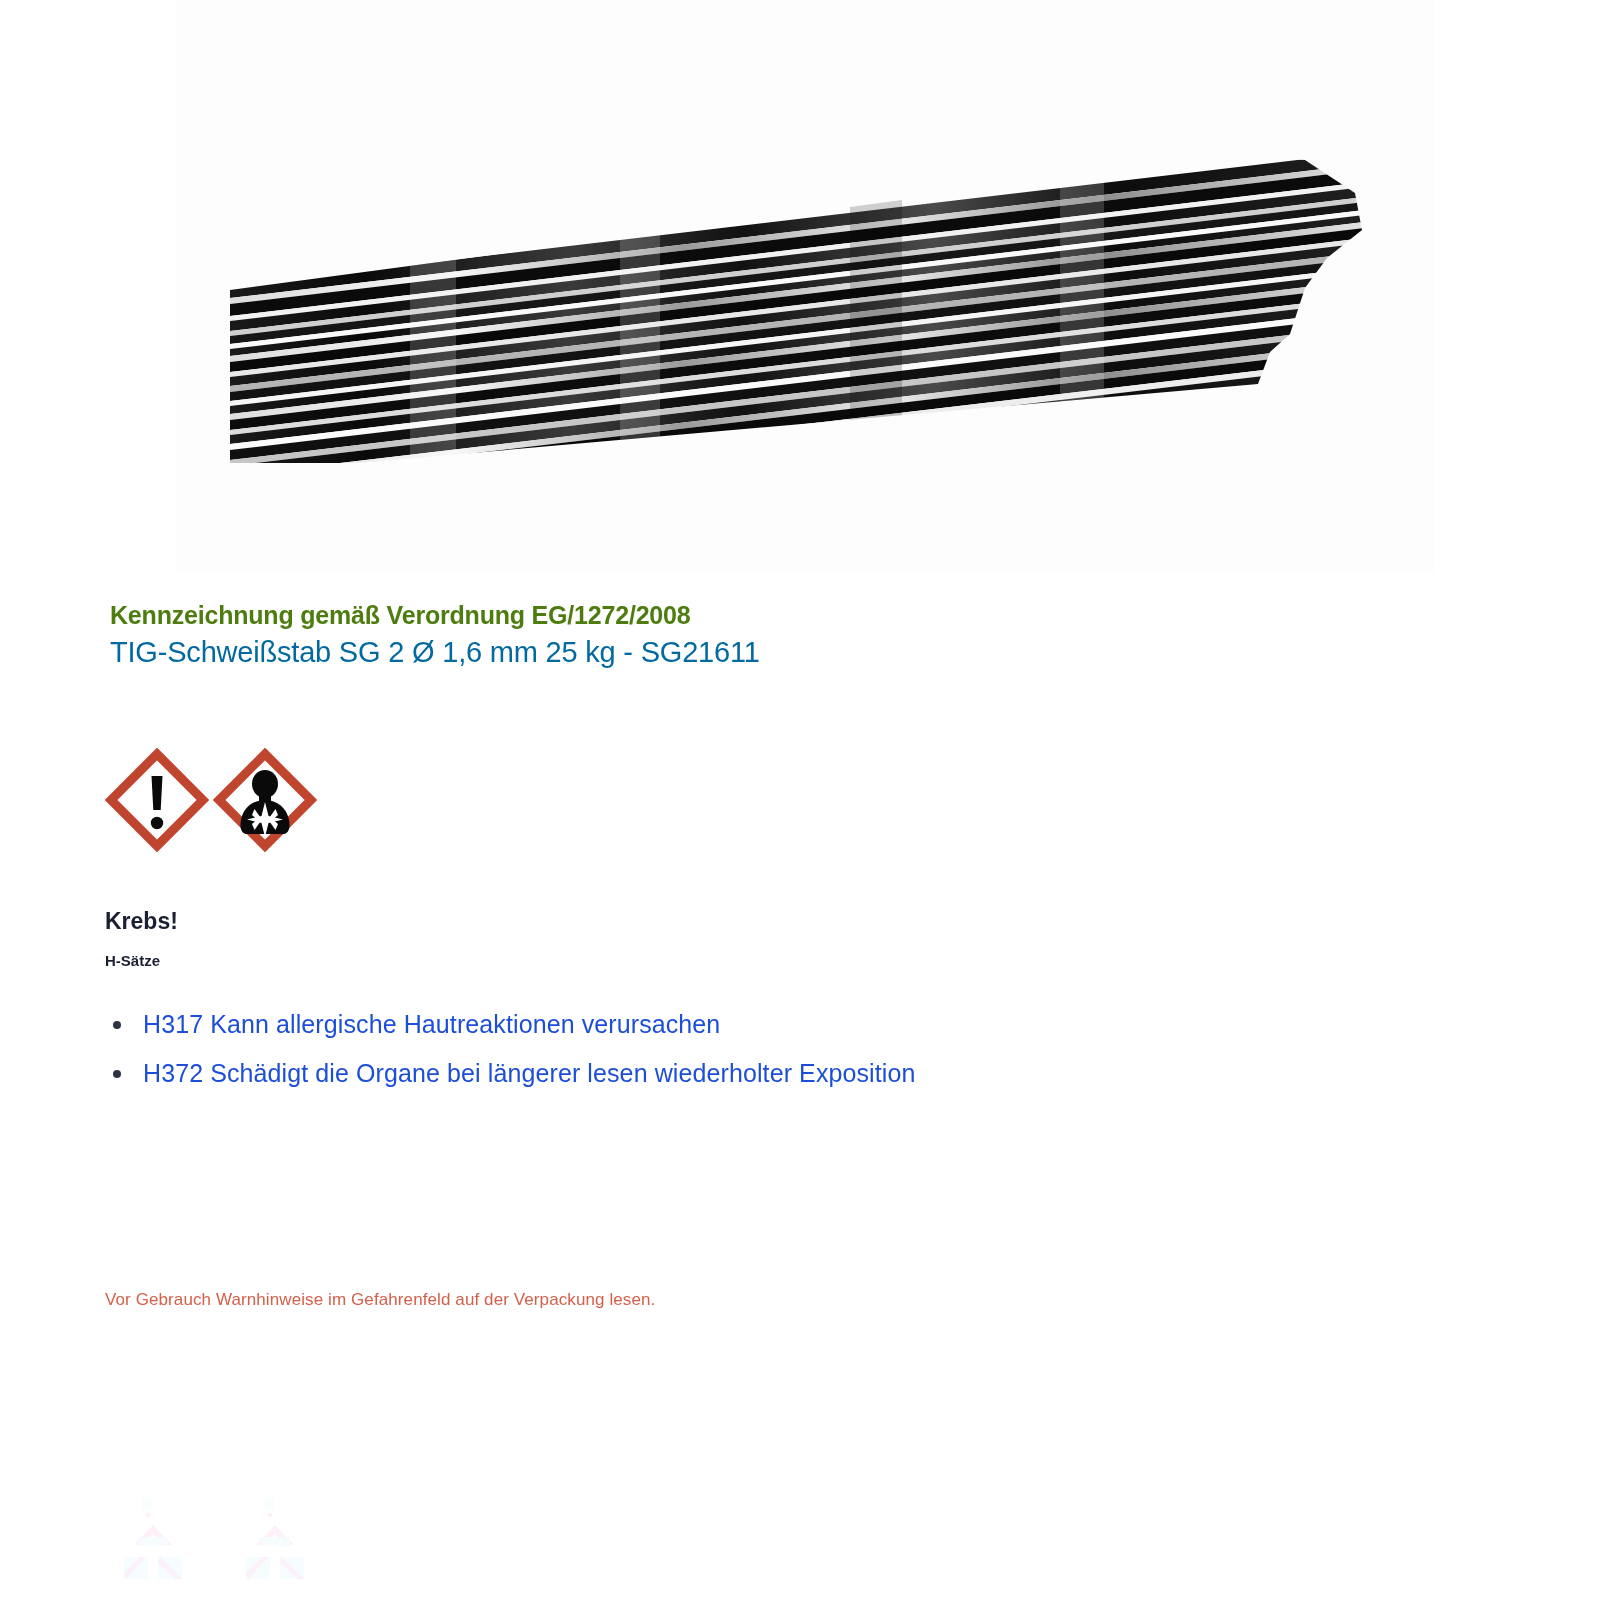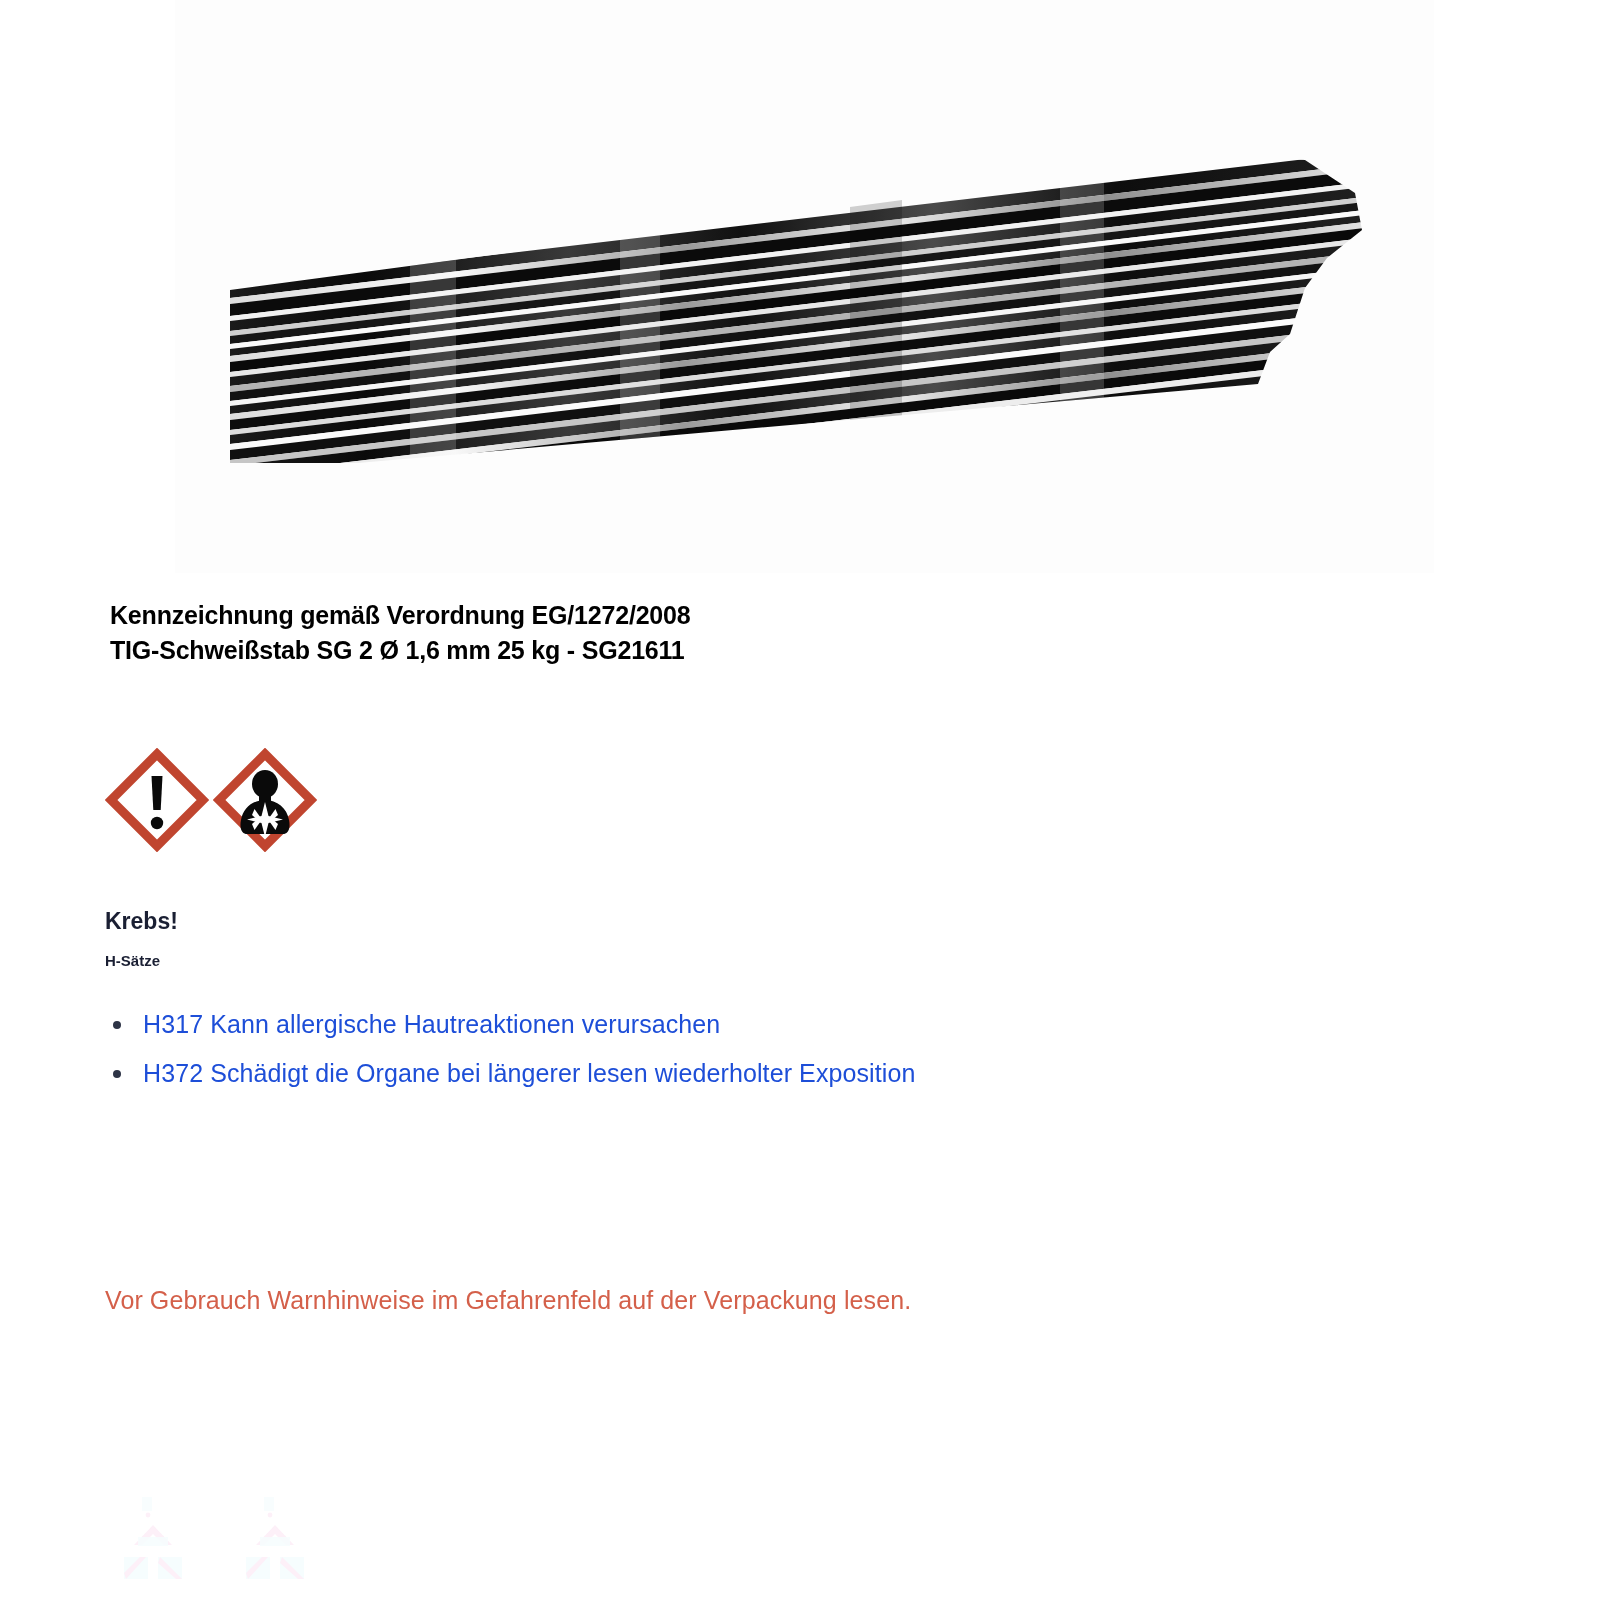--- a/index.html
+++ b/index.html
@@ -34,31 +34,31 @@
   }
   .rod-bundle svg { display: block; width: 100%; height: 100%; }
 
   
   .label-heading {
     position: absolute;
     left: 110px;
     top: 601px;
     font-size: 25px;
     font-weight: bold;
-    color: #000000;
+    color: #4d7c0f;
     letter-spacing: -0.2px;
     white-space: nowrap;
   }
   .label-subtitle {
     position: absolute;
     left: 110px;
     top: 636px;
-    font-size: 25px;
-    font-weight: bold;
-    color: #000000;
+    font-size: 29px;
+    font-weight: normal;
+    color: #0369a1;
     letter-spacing: -0.2px;
     white-space: nowrap;
   }
 
   
   .pictogram-row {
     position: absolute;
     left: 105px;
     top: 748px;
     display: flex;
@@ -113,21 +113,21 @@
     height: 8px;
     border-radius: 50%;
     background: #2e3446;
   }
 
   .usage-warning {
     position: absolute;
     left: 105px;
     top: 1276px;
     width: 920px;
-    font-size: 25px;
+    font-size: 17px;
     line-height: 48px;
     color: #d4604a;
     letter-spacing: 0.1px;
   }
 
   
   .artifact-row {
     position: absolute;
     left: 120px;
     top: 1495px;

